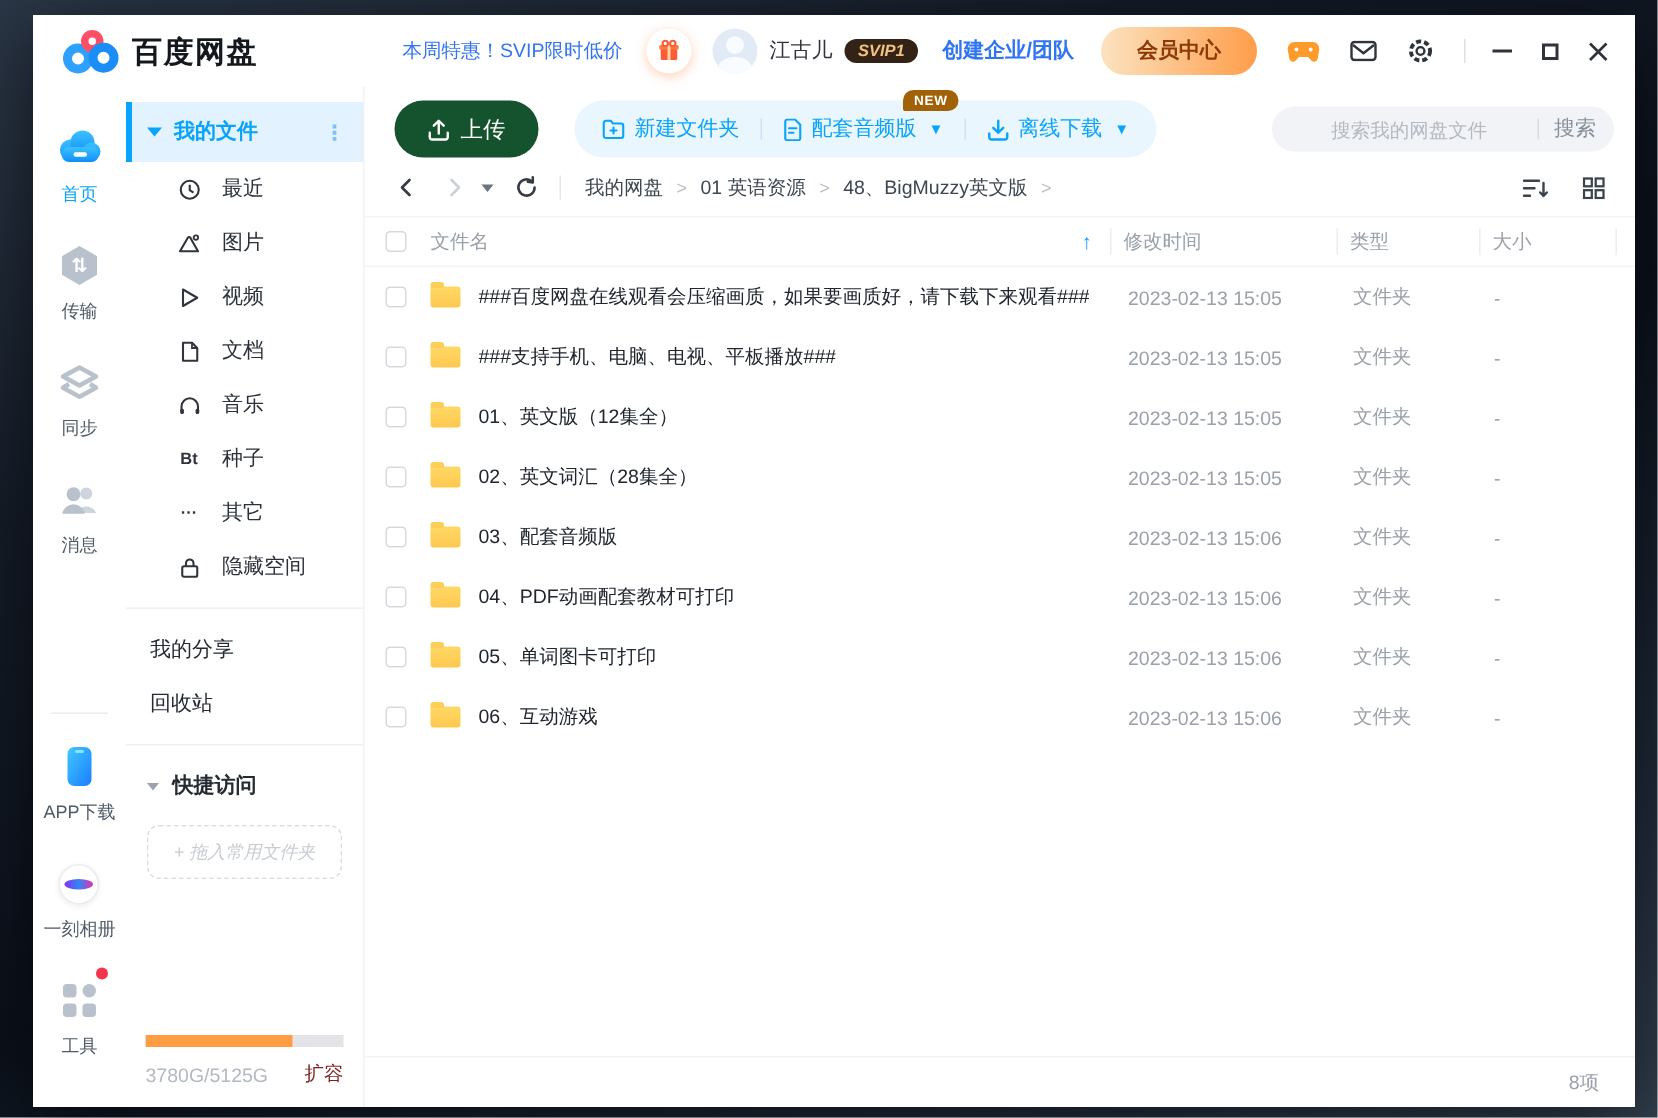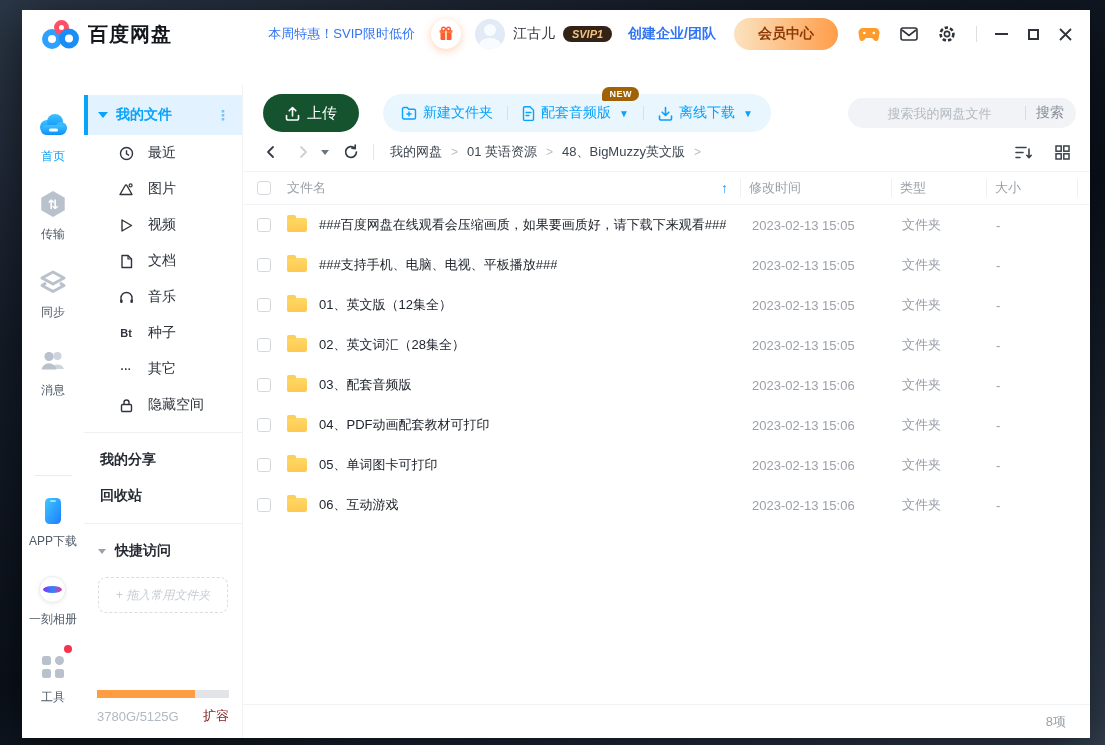--- a/index.html
+++ b/index.html
@@ -1,21 +1,21 @@
 <!DOCTYPE html>
 <html><head>
 <meta charset="utf-8">
 <style>
   * { margin:0; padding:0; box-sizing:border-box; }
   html,body { width:1105px; height:745px; overflow:hidden;
     font-family:"Liberation Sans","DejaVu Sans",sans-serif; }
   body { background:linear-gradient(155deg,#2b3747 0%,#151c28 28%,#0b111b 55%,#1f2a38 82%,#33404f 100%); position:relative; }
 
   .window { position:absolute; left:22px; top:10px; width:1068px; height:728px;
-    background:#fff; box-shadow:0 10px 46px rgba(0,0,0,.55); display:flex; flex-direction:column;gap:27px; }
+    background:#fff; box-shadow:0 10px 46px rgba(0,0,0,.55); display:flex; flex-direction:column; }
 
   
   .titlebar { height:48px; display:flex; align-items:center; padding:0 16px 0 18px; flex:none; }
   .logo { width:40px; height:34px; margin-right:8px; }
   .app-title { font-size:20px; font-weight:bold; color:#14171c; letter-spacing:1px; }
   .tb-spacer { flex:1; }
   .promo { color:#3374f3; font-size:13px; margin-right:16px; cursor:pointer; }
   .gift-wrap { width:30px; height:30px; border-radius:50%; background:#fff; box-shadow:0 2px 8px rgba(255,120,40,.35);
     display:flex; align-items:center; justify-content:center; margin-right:14px; }
   .avatar { width:30px; height:30px; border-radius:50%; background:#e2eaf6; position:relative; overflow:hidden; margin-right:8px; }
@@ -59,21 +59,21 @@
     display:flex; align-items:center; cursor:pointer; }
   .side-active::before { content:""; position:absolute; left:0; top:0; bottom:0; width:4px; background:#08a3fb; }
   .caret-down { width:0; height:0; border-left:5px solid transparent; border-right:5px solid transparent;
     border-top:6px solid #08a3fb; margin:0 8px 0 14px; }
   .side-active-label { color:#08a3fb; font-weight:bold; font-size:14px; }
   .side-dots { margin-left:auto; margin-right:12px; color:#7fc0f2; font-size:14px; font-weight:bold; }
   .side-item { height:36px; display:flex; align-items:center; padding-left:34px; cursor:pointer; color:#2b313a; font-size:14px; }
   .side-item .si-icon { width:16px; height:16px; margin-right:14px; display:flex; align-items:center; justify-content:center;
     color:#30343c; font-weight:bold; font-size:11px; }
   .side-sep { border-top:1px solid #eef0f2; margin:9px 0; }
-  .side-link { height:36px; display:flex; align-items:center; padding-left:16px; font-size:14px; font-weight:bold; color:#262b33; cursor:pointer; }
+  .side-link { height:36px; display:flex; align-items:center; padding-left:16px; font-size:14px; font-weight:normal; color:#262b33; cursor:pointer; }
   .quick-row { height:36px; display:flex; align-items:center; padding-left:14px; font-size:14px; font-weight:bold; color:#262b33; cursor:pointer; }
   .caret-down.gray { border-top-color:#9aa2ab; border-left-width:4px; border-right-width:4px; border-top-width:5px; margin:0 9px 0 0; }
   .drop-box { margin:8px 14px 0; height:36px; border:1px dashed #d9dde2; border-radius:8px;
     display:flex; align-items:center; justify-content:center; color:#c7ccd3; font-size:12px; cursor:pointer;font-style:italic; }
   .storage { margin-top:auto; padding:0 13px 13px; }
   .storage-bar { height:8px; background:#e2e4e7; margin-bottom:9px; overflow:hidden; cursor:pointer; }
   .storage-fill { height:100%; background:#ff9d45; }
   .storage-row { display:flex; justify-content:space-between; align-items:center; font-size:13px; color:#b3b9c0; }
   .expand-link { color:#7f1d1d; cursor:pointer; }
 

